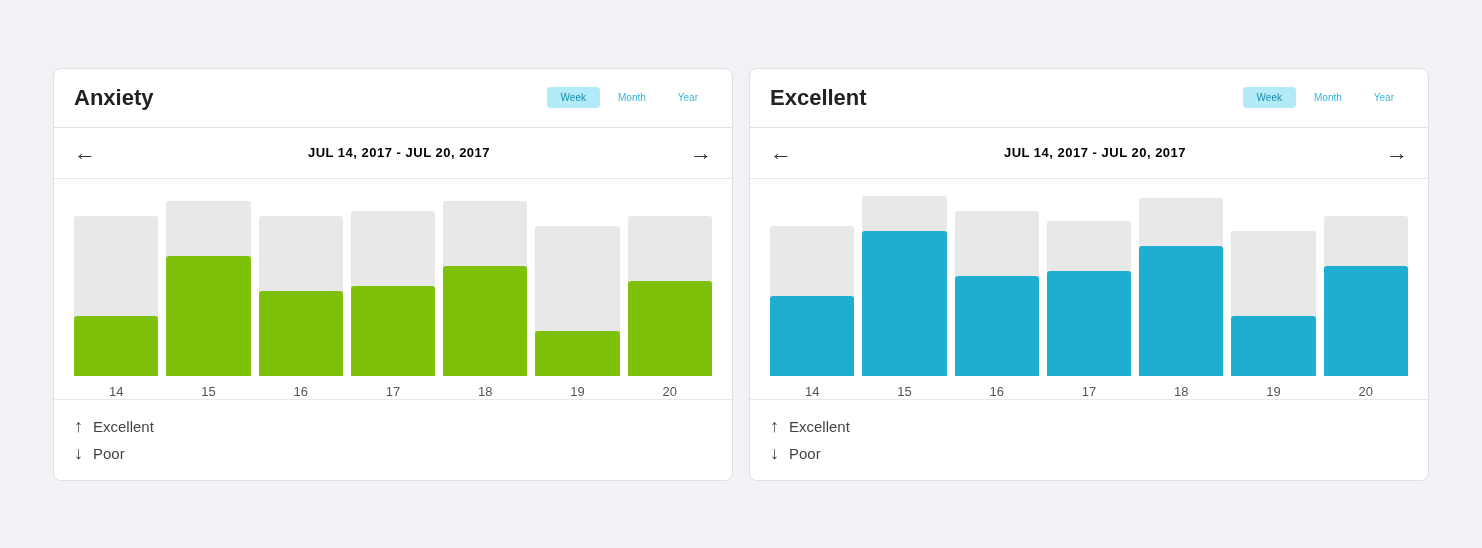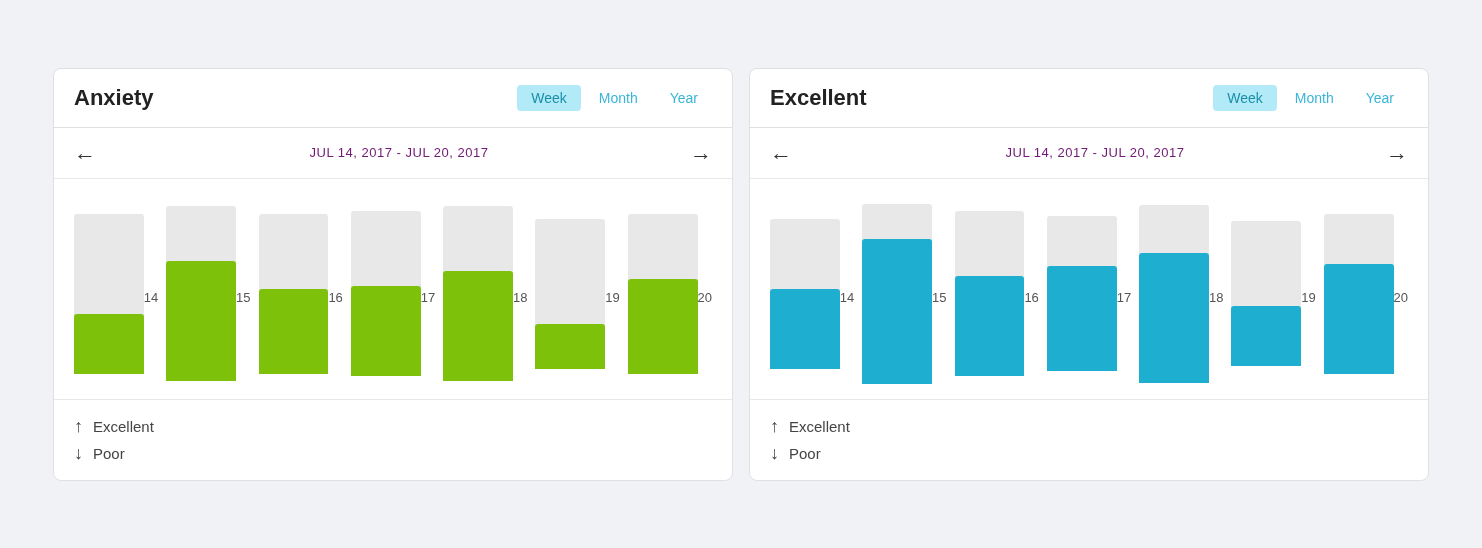--- a/index.html
+++ b/index.html
@@ -38,21 +38,21 @@
     .time-controls {
       display: flex;
       align-items: center;
       gap: 4px;
     }
     .time-btn {
       padding: 5px 14px;
       border-radius: 4px;
       border: none;
       cursor: pointer;
-      font-size: 14px;
+      font-size: 10px;
       font-weight: 500;
       background: transparent;
       color: #3ab5d8;
     }
     .time-btn.active {
       background: #b3eaf7;
       color: #1a8faa;
     }
     .chart-nav {
       display: flex;
@@ -63,35 +63,36 @@
     }
     .nav-arrow {
       font-size: 22px;
       cursor: pointer;
       color: #333;
       font-weight: bold;
       user-select: none;
     }
     .date-range {
       font-size: 13px;
-      font-weight: 400;
-      color: #701a75;
+      font-weight: 700;
+      color: #000000;
       letter-spacing: 0.5px;
       margin-left: 12px;
     }
     .chart-area {
       padding: 10px 20px 0 20px;
       height: 220px;
       display: flex;
       align-items: flex-end;
       justify-content: space-around;
       gap: 8px;
     }
     .bar-group {
       display: flex;
+      flex-direction: column;
       align-items: center;
       flex: 1;
       height: 100%;
       justify-content: flex-end;
     }
     .bar-wrapper {
       width: 100%;
       display: flex;
       flex-direction: column;
       justify-content: flex-end;

